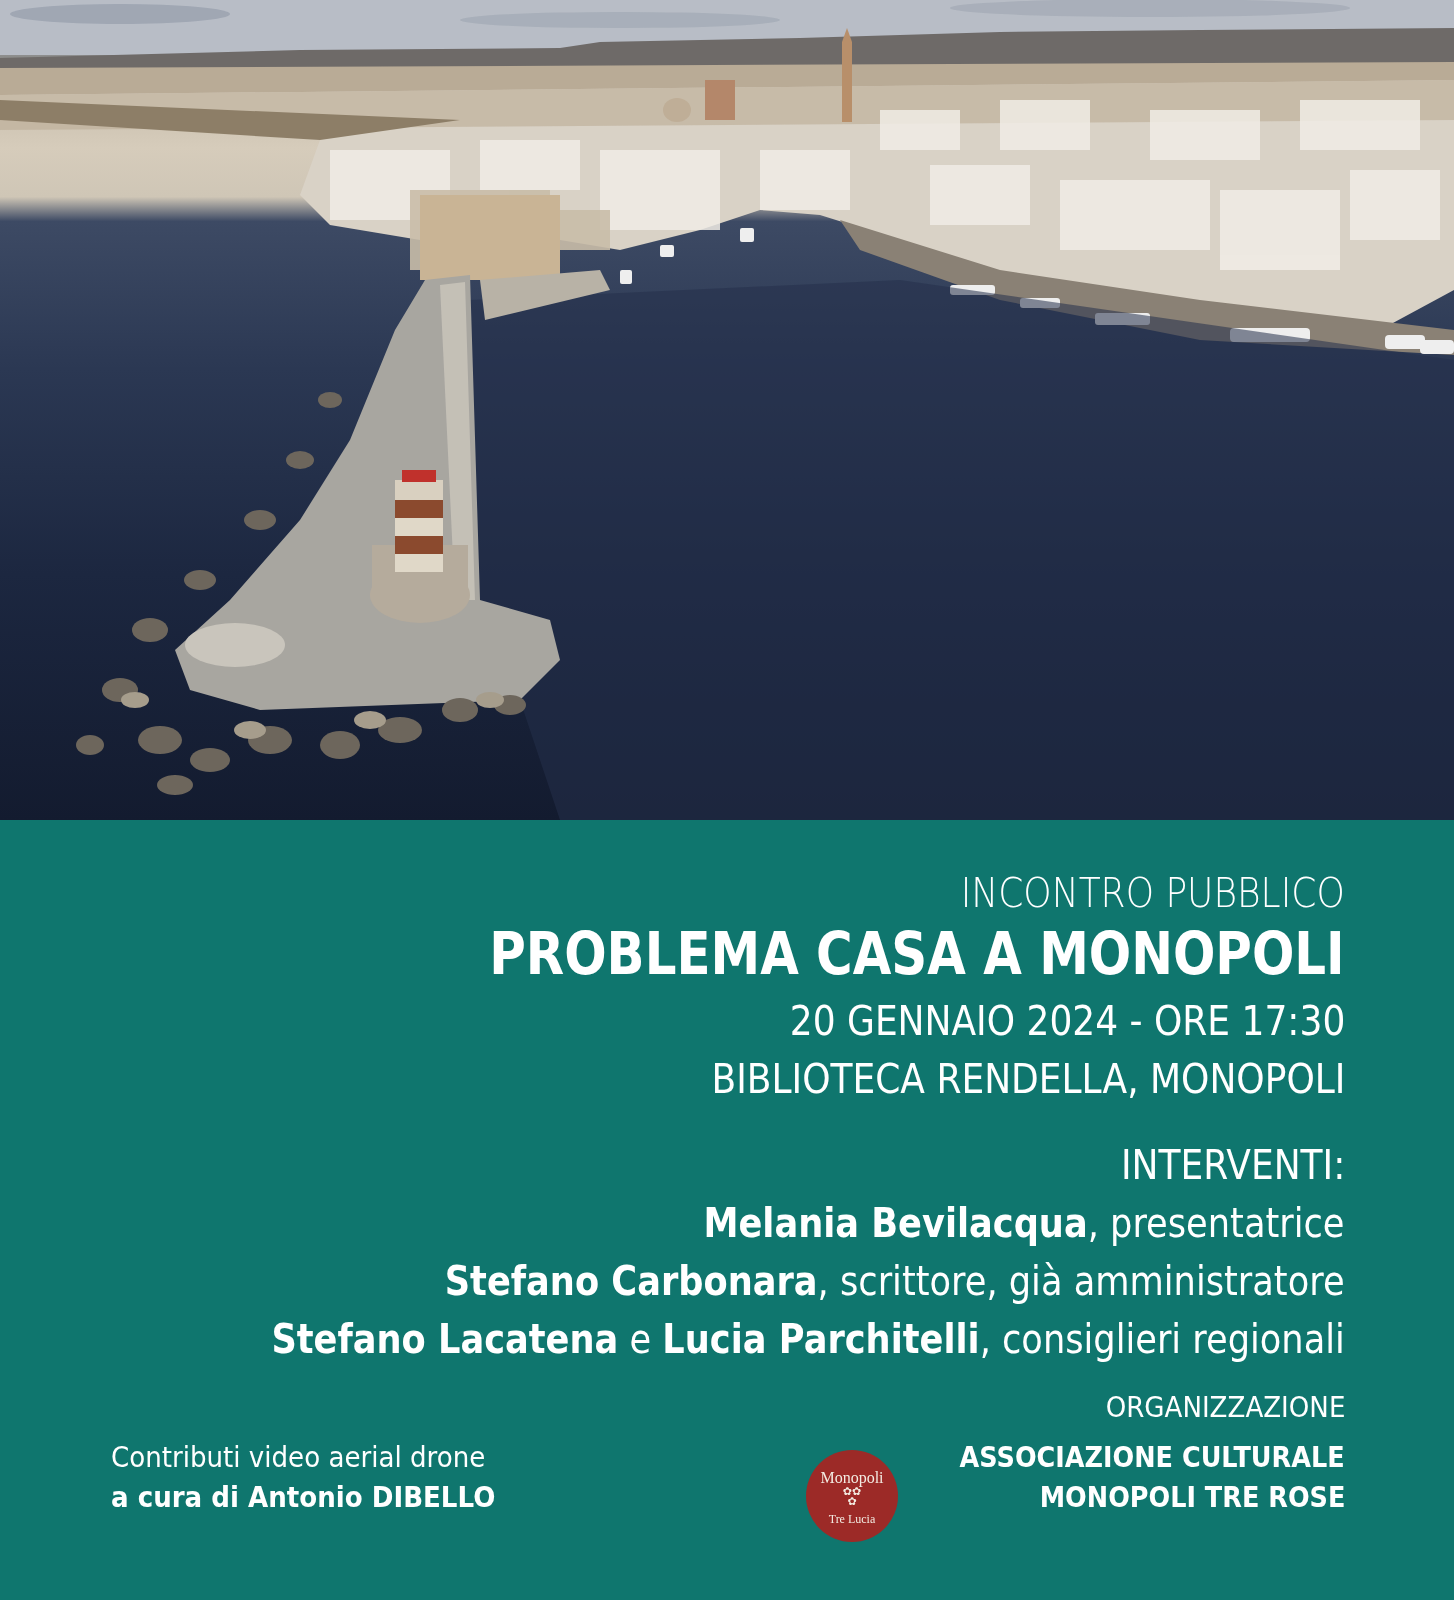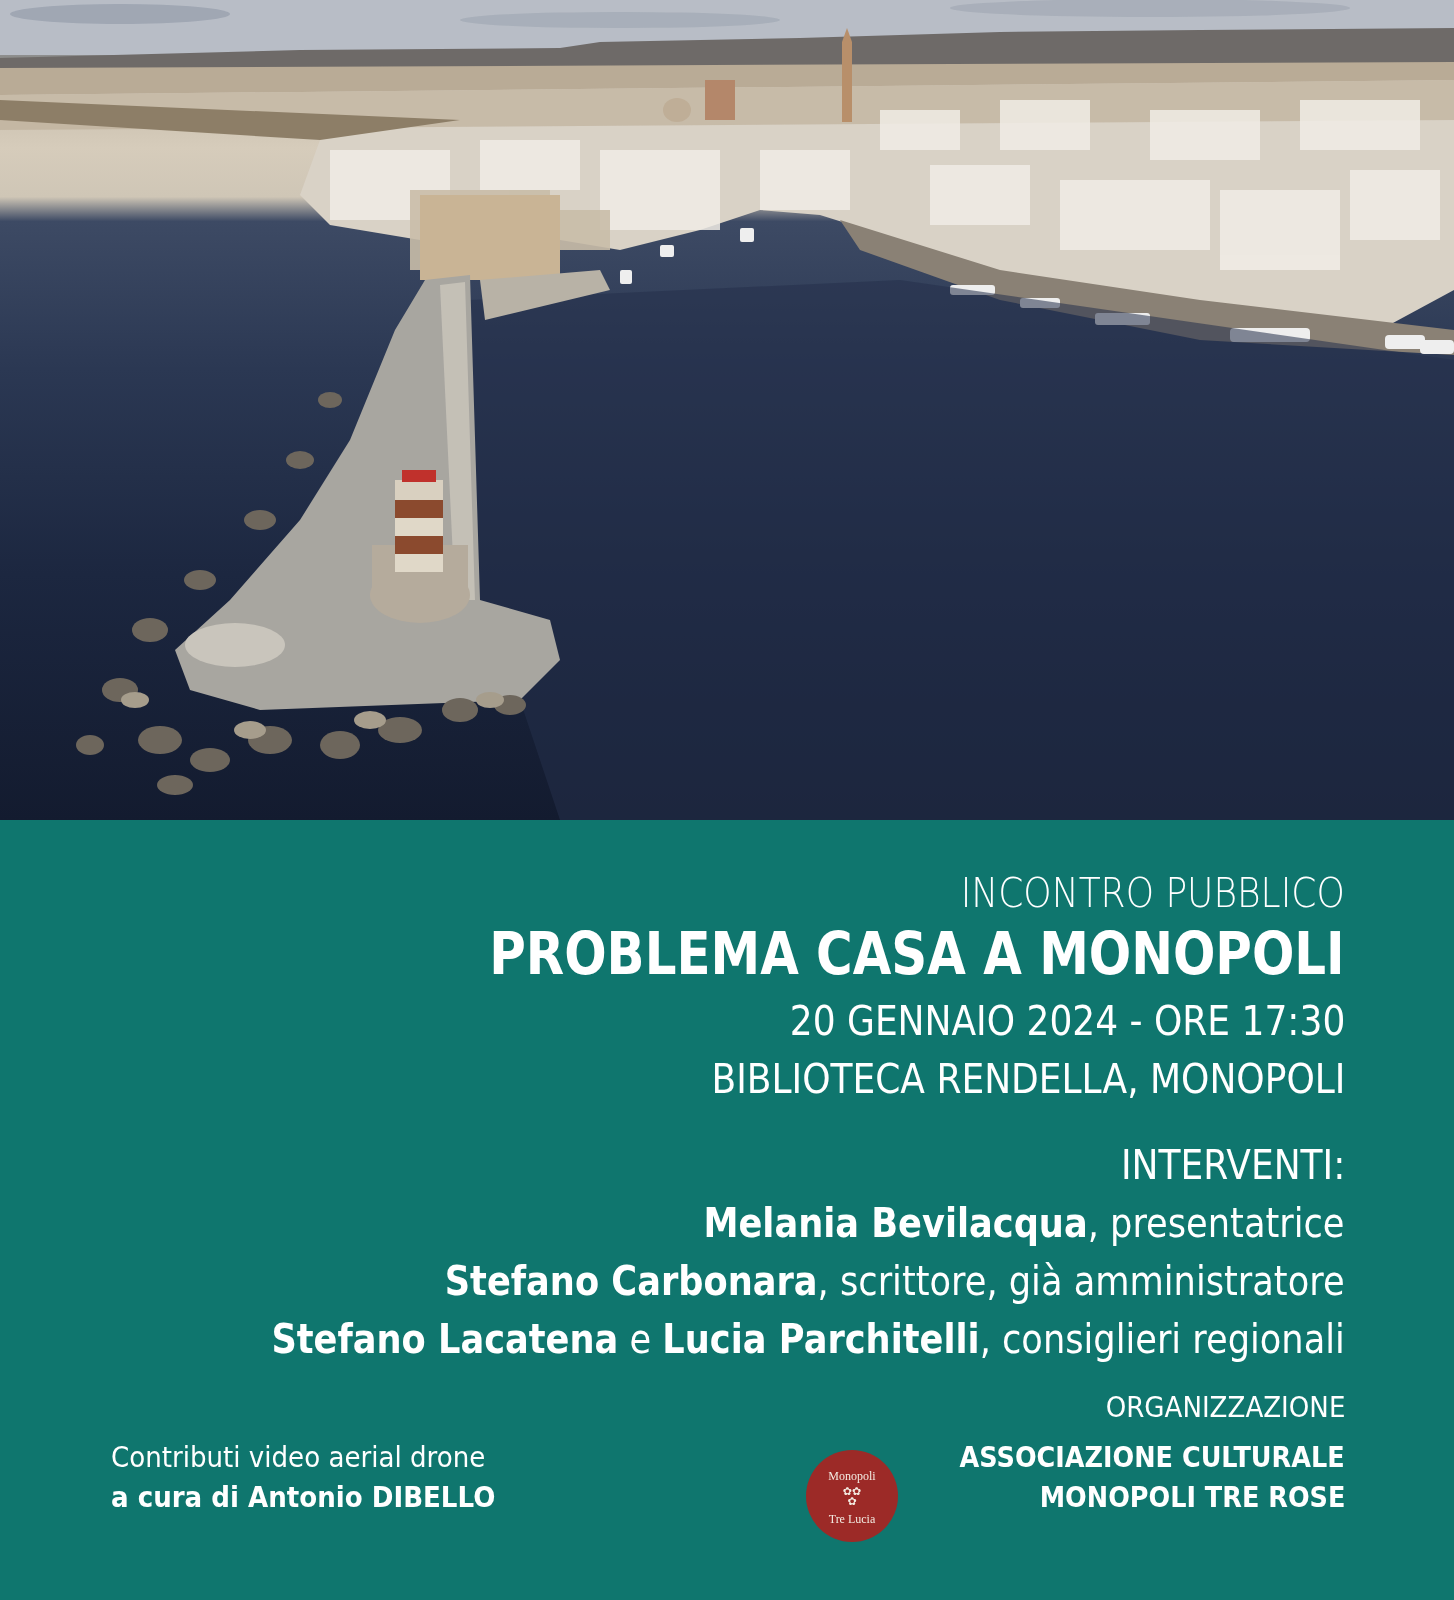--- a/index.html
+++ b/index.html
@@ -17,21 +17,21 @@
   .venue { top: 236px; font-size: 40px; font-family: "DejaVu Sans", sans-serif; transform: scaleX(0.9); transform-origin: right; }
   .interventi { top: 322px; font-size: 40px; font-family: "DejaVu Sans", sans-serif; transform: scaleX(0.9); transform-origin: right; }
   .speaker { font-size: 40px; font-family: "DejaVu Sans", sans-serif; transform: scaleX(0.88); transform-origin: right; }
   .sp1 { top: 380px; } .sp2 { top: 438px; } .sp3 { top: 496px; }
   .org-label { top: 570px; font-size: 29px; font-family: "DejaVu Sans", sans-serif; transform: scaleX(0.9); transform-origin: right; }
   .org-name { font-size: 29px; font-weight: 700; font-family: "DejaVu Sans", sans-serif; transform: scaleX(0.88); transform-origin: right; }
   .on1 { top: 620px; } .on2 { top: 660px; }
   .credits { position: absolute; left: 111px; white-space: nowrap; font-size: 29px; font-family: "DejaVu Sans", sans-serif; transform: scaleX(0.9); transform-origin: left; }
   .cr1 { top: 620px; } .cr2 { top: 660px; font-weight: 700; }
   .logo { position: absolute; left: 806px; top: 630px; width: 92px; height: 92px; border-radius: 50%; background: #9c2a27; color: #f3ebe2; font-family: "Liberation Serif", serif; text-align: center; }
-  .logo .l1 { position: absolute; top: 19px; left: 0; right: 0; font-size: 12px; }
+  .logo .l1 { position: absolute; top: 19px; left: 0; right: 0; font-size: 16px; }
   .logo .roses { position: absolute; top: 36px; left: 0; right: 0; font-size: 11px; line-height: 10px; }
   .logo .l2 { position: absolute; top: 62px; left: 0; right: 0; font-size: 12px; }
 </style>
 </head>
 <body>
 
 <div class="poster">
 
   <div class="photo">
     <svg width="1454" height="820" viewBox="0 0 1454 820">

